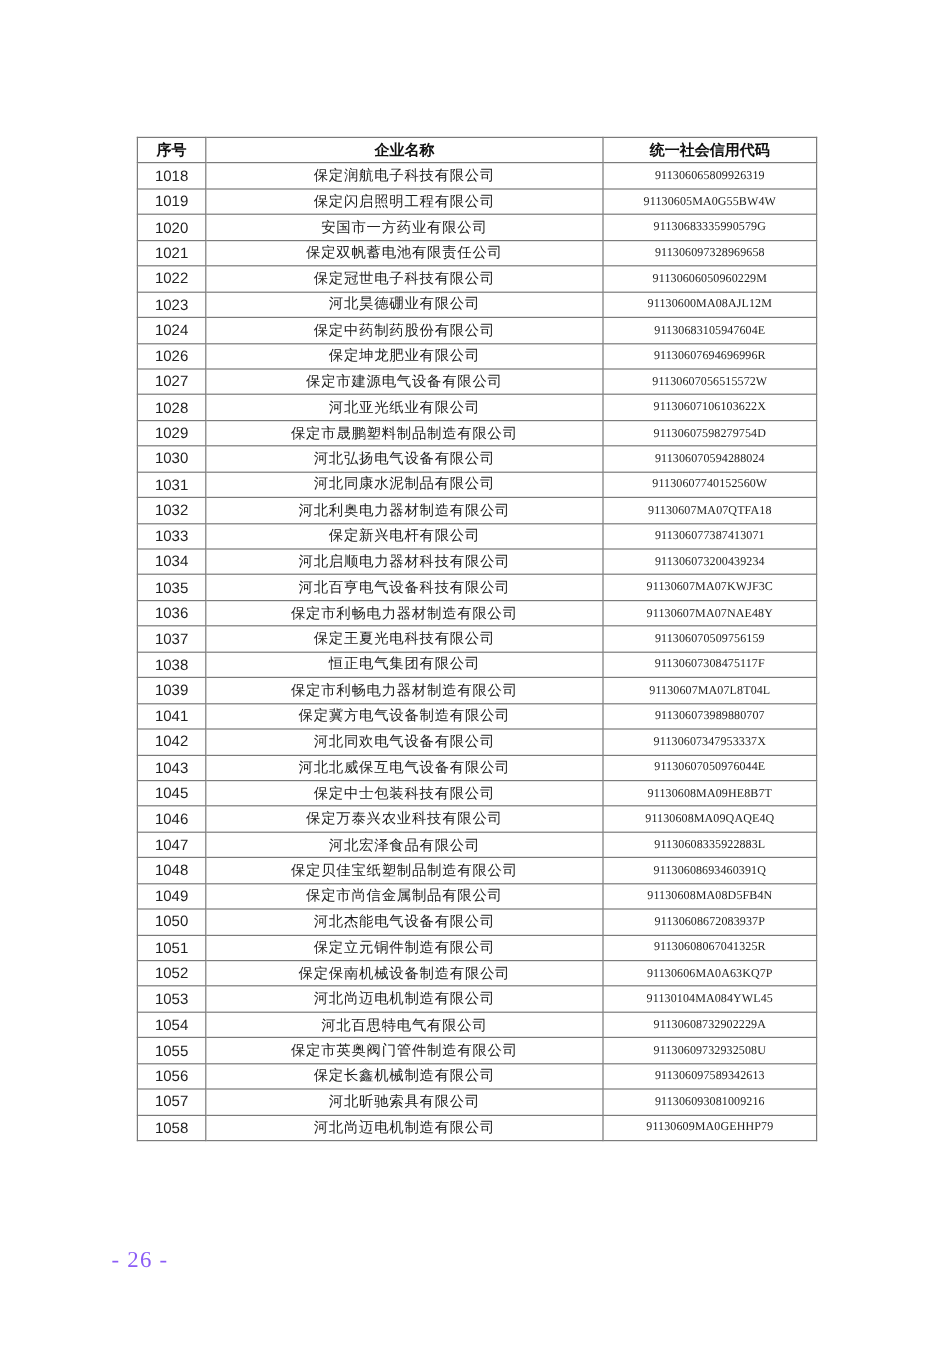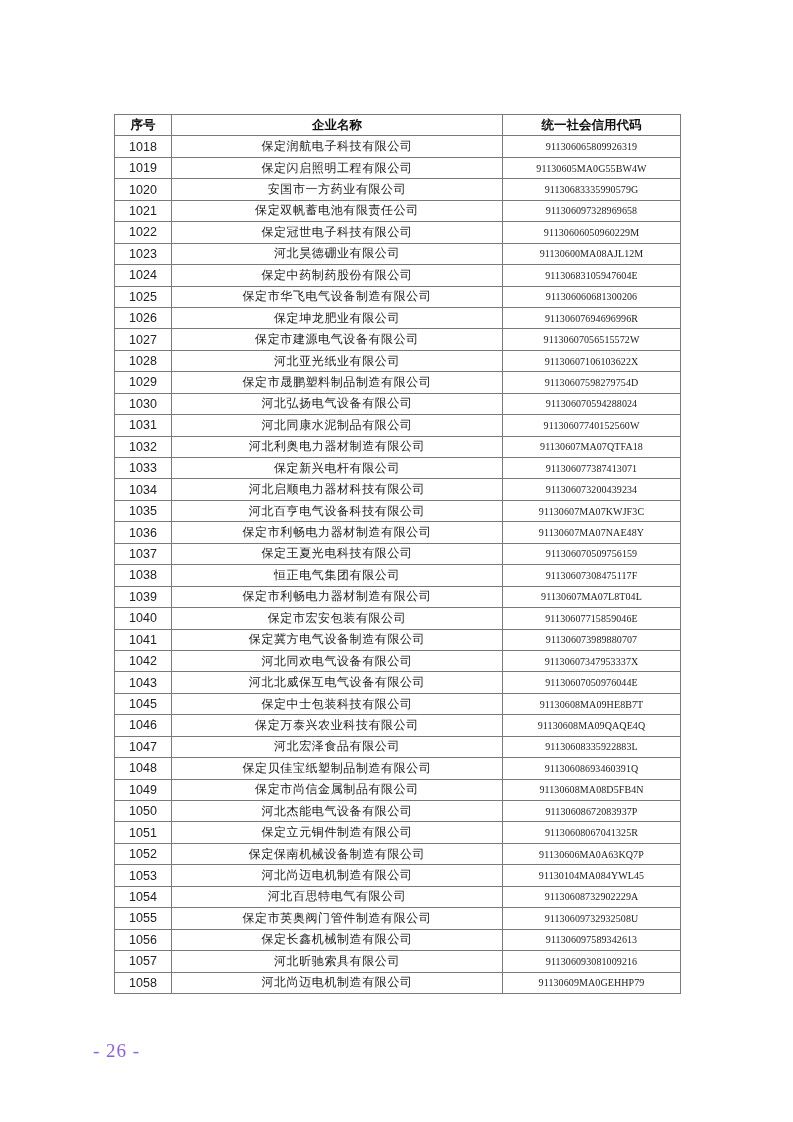--- a/index.html
+++ b/index.html
@@ -65,25 +65,20 @@
           <td class="num">1023</td>
           <td class="name">河北昊德硼业有限公司</td>
           <td class="code">91130600MA08AJL12M</td>
         </tr>
         <tr>
           <td class="num">1024</td>
           <td class="name">保定中药制药股份有限公司</td>
           <td class="code">91130683105947604E</td>
         </tr>
         <tr>
-          <td class="num">1025</td>
-          <td class="name">保定市华飞电气设备制造有限公司</td>
-          <td class="code">911306060681300206</td>
-        </tr>
-        <tr>
           <td class="num">1026</td>
           <td class="name">保定坤龙肥业有限公司</td>
           <td class="code">91130607694696996R</td>
         </tr>
         <tr>
           <td class="num">1027</td>
           <td class="name">保定市建源电气设备有限公司</td>
           <td class="code">91130607056515572W</td>
         </tr>
         <tr>
@@ -138,25 +133,20 @@
         </tr>
         <tr>
           <td class="num">1038</td>
           <td class="name">恒正电气集团有限公司</td>
           <td class="code">91130607308475117F</td>
         </tr>
         <tr>
           <td class="num">1039</td>
           <td class="name">保定市利畅电力器材制造有限公司</td>
           <td class="code">91130607MA07L8T04L</td>
-        </tr>
-        <tr>
-          <td class="num">1040</td>
-          <td class="name">保定市宏安包装有限公司</td>
-          <td class="code">91130607715859046E</td>
         </tr>
         <tr>
           <td class="num">1041</td>
           <td class="name">保定冀方电气设备制造有限公司</td>
           <td class="code">911306073989880707</td>
         </tr>
         <tr>
           <td class="num">1042</td>
           <td class="name">河北同欢电气设备有限公司</td>
           <td class="code">91130607347953337X</td>

